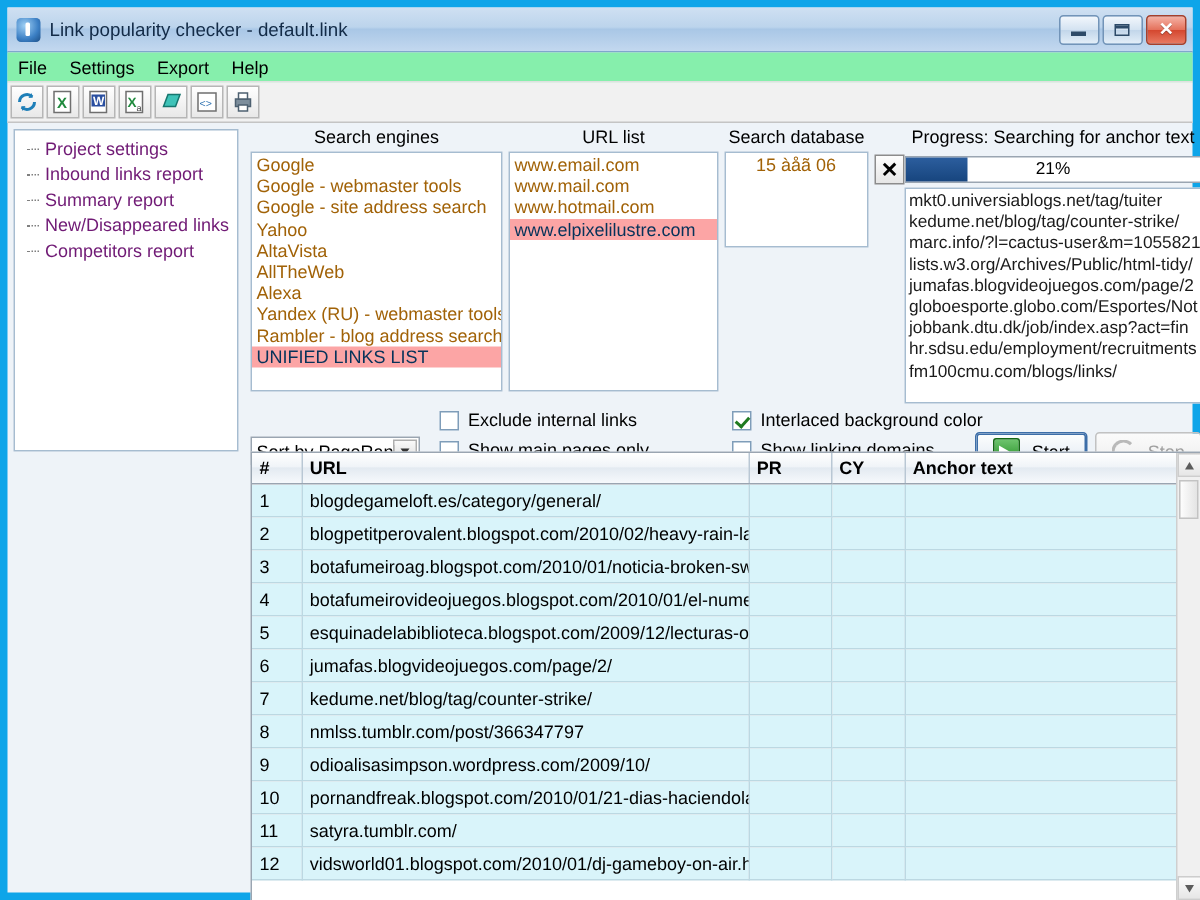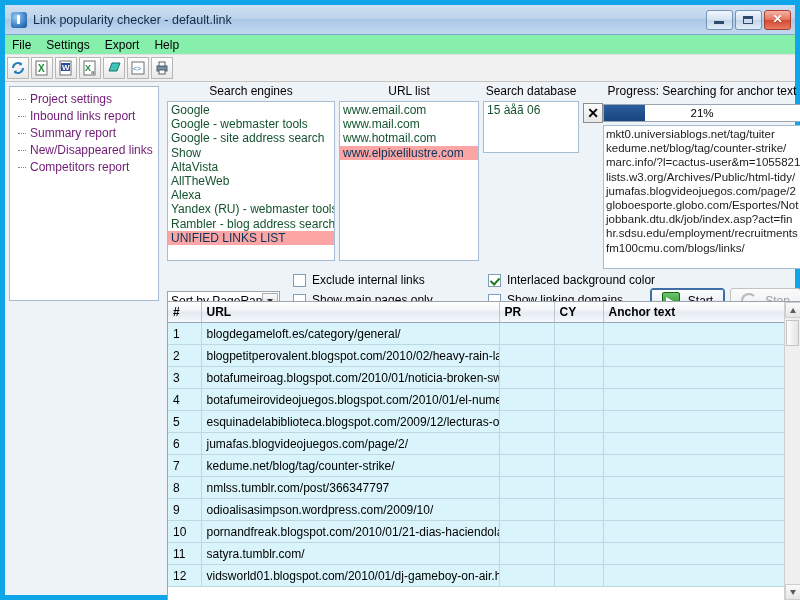--- a/index.html
+++ b/index.html
@@ -172,21 +172,21 @@
     border: 1px solid #a6bcd0;
     box-sizing: border-box;
     overflow: hidden;
     padding: 1px 0 0 0;
   }
   .lb-item {
     font-size: 12px;
     line-height: 14.2px;
     padding: 0 2px 0 3px;
     white-space: nowrap;
-    color: #14532d;
+    color: #a16207;
   }
   .lb-item.sel { background: #fca5a5; color: #06335a; }
 
   
   .prog-wrap {
     position: absolute;
     left: 598px; top: 23px;
     width: 198px; height: 18px;
     border: 1px solid #9aa5b1;
     background: #ffffff;
@@ -497,39 +497,39 @@
       <div class="tree-node">
         <span>Competitors report</span>
       </div>
     </div>
 
     <div class="grp-label" style="left:162px; top:3px; width:168px;">Search engines</div>
     <div class="listbox" style="left:162px; top:20px; width:168px; height:160px;">
       <div class="lb-item">Google</div>
       <div class="lb-item">Google - webmaster tools</div>
       <div class="lb-item">Google - site address search</div>
-      <div class="lb-item">Show</div>
+      <div class="lb-item">Yahoo</div>
       <div class="lb-item">AltaVista</div>
       <div class="lb-item">AllTheWeb</div>
       <div class="lb-item">Alexa</div>
       <div class="lb-item">Yandex (RU) - webmaster tools</div>
       <div class="lb-item">Rambler - blog address search</div>
       <div class="lb-item sel">UNIFIED LINKS LIST</div>
     </div>
 
     <div class="grp-label" style="left:334px; top:3px; width:140px;">URL list</div>
     <div class="listbox" style="left:334px; top:20px; width:140px; height:160px;">
       <div class="lb-item">www.email.com</div>
       <div class="lb-item">www.mail.com</div>
       <div class="lb-item">www.hotmail.com</div>
       <div class="lb-item sel">www.elpixelilustre.com</div>
     </div>
 
     <div class="grp-label" style="left:478px; top:3px; width:96px;">Search database</div>
-    <div class="listbox" style="left:478px; top:20px; width:96px; height:52px;">
+    <div class="listbox" style="left:478px; top:20px; width:96px; height:64px;padding-left:17px;">
       <div class="lb-item">15 àåã 06</div>
     </div>
 
     <div class="grp-label" style="left:598px; top:3px; width:198px;">Progress: Searching for anchor text</div>
     <div class="xbtn">✕</div>
     <div class="prog-wrap">
       <div class="prog-fill" style="width: 21%;"></div>
       <div class="prog-text">21%</div>
     </div>
     <div class="loglist">

